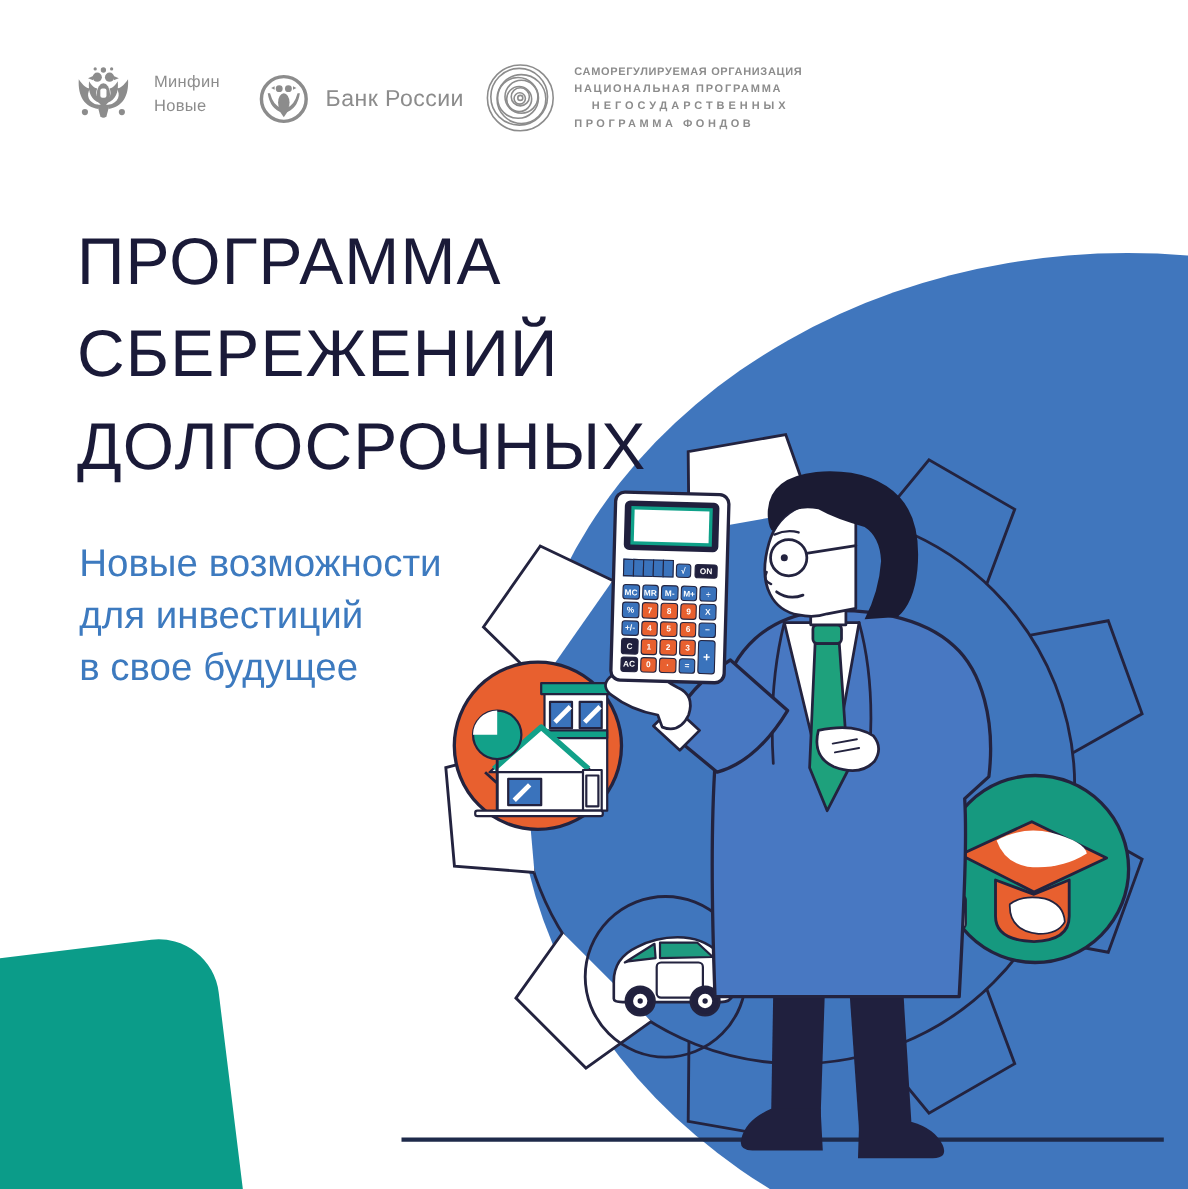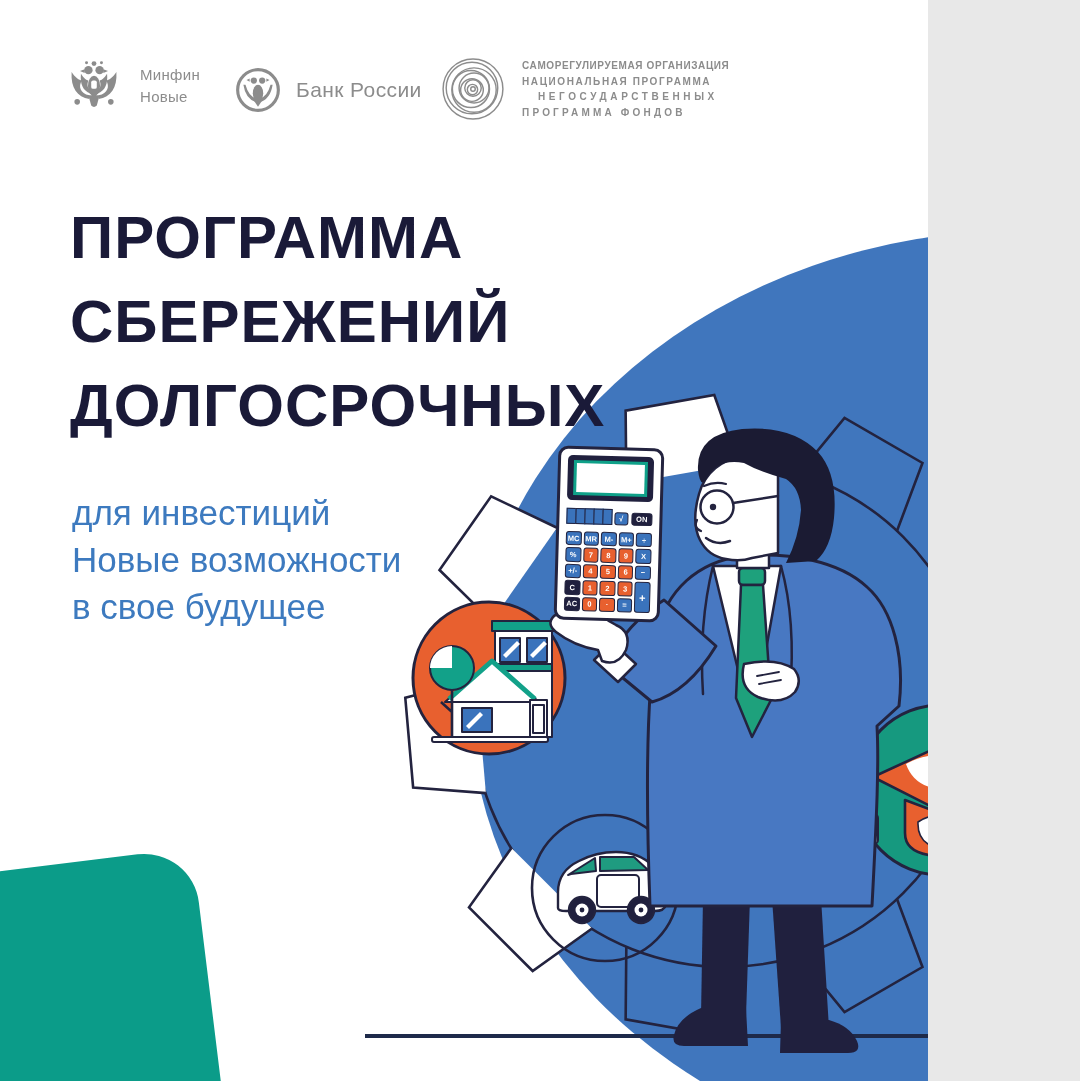--- a/index.html
+++ b/index.html
@@ -1,17 +1,17 @@
 <!DOCTYPE html>
 <html><head>
 <meta charset="utf-8">
 <style>
   html,body{margin:0;padding:0;background:#e8e8e8;}
   .poster{
-    position:relative;width:928px;height:1081px;background:#ffffff;
+    position:relative;width:1080px;height:1081px;background:#ffffff;
     overflow:hidden;font-family:"Liberation Sans",sans-serif;
   }
   svg.illu{position:absolute;left:0;top:0;width:1080px;height:1081px;}
 
   
   .lheader{position:absolute;left:0;top:0;width:1080px;height:150px;color:#8C8C8C;}
   .logo-group{position:absolute;display:flex;align-items:center;}
   .logo-minfin{left:66px;top:56px;gap:18px;}
   .logo-bank{left:234px;top:66px;gap:14px;}
   .logo-napf{left:440px;top:56px;gap:16px;}
@@ -19,21 +19,21 @@
   .bank-label{font-size:21px;letter-spacing:.4px;text-align:center;}
   .napf-label{font-size:10px;font-weight:bold;line-height:1.55;white-space:nowrap;}
   .napf-label .l0{letter-spacing:.6px;}
   .napf-label .l1{letter-spacing:1.6px;}
   .napf-label .l2{letter-spacing:3.6px;margin-left:16px;}
   .napf-label .l3{letter-spacing:3.2px;}
 
   
   .title{
     position:absolute;left:70px;top:196px;color:#1A1A38;
-    font-size:60px;font-weight:700;line-height:84px;letter-spacing:1px;
+    font-size:60px;font-weight:400;line-height:84px;letter-spacing:1px;
   }
   .subtitle{
     position:absolute;left:72px;top:489px;color:#3D7ABF;
     font-size:35px;font-weight:400;line-height:47px;
   }
 
   
   .calc{
     position:absolute;left:556px;top:447px;width:106px;height:174px;
     background:#ffffff;border:3px solid #23233F;border-radius:10px;
@@ -264,22 +264,22 @@
       </div>
     </div>
   </div>
 
   <div class="title">
     <div>ПРОГРАММА</div>
     <div>СБЕРЕЖЕНИЙ</div>
     <div>ДОЛГОСРОЧНЫХ</div>
   </div>
   <div class="subtitle">
+    <div>Новые возможности</div>
     <div>для инвестиций</div>
-    <div>Новые возможности</div>
     <div>в свое будущее</div>
   </div>
 
   <div class="calc">
     <div class="calc-screen">
       <div class="calc-frame">
         <div class="calc-display"></div>
       </div>
     </div>
     <div class="calc-mid">

